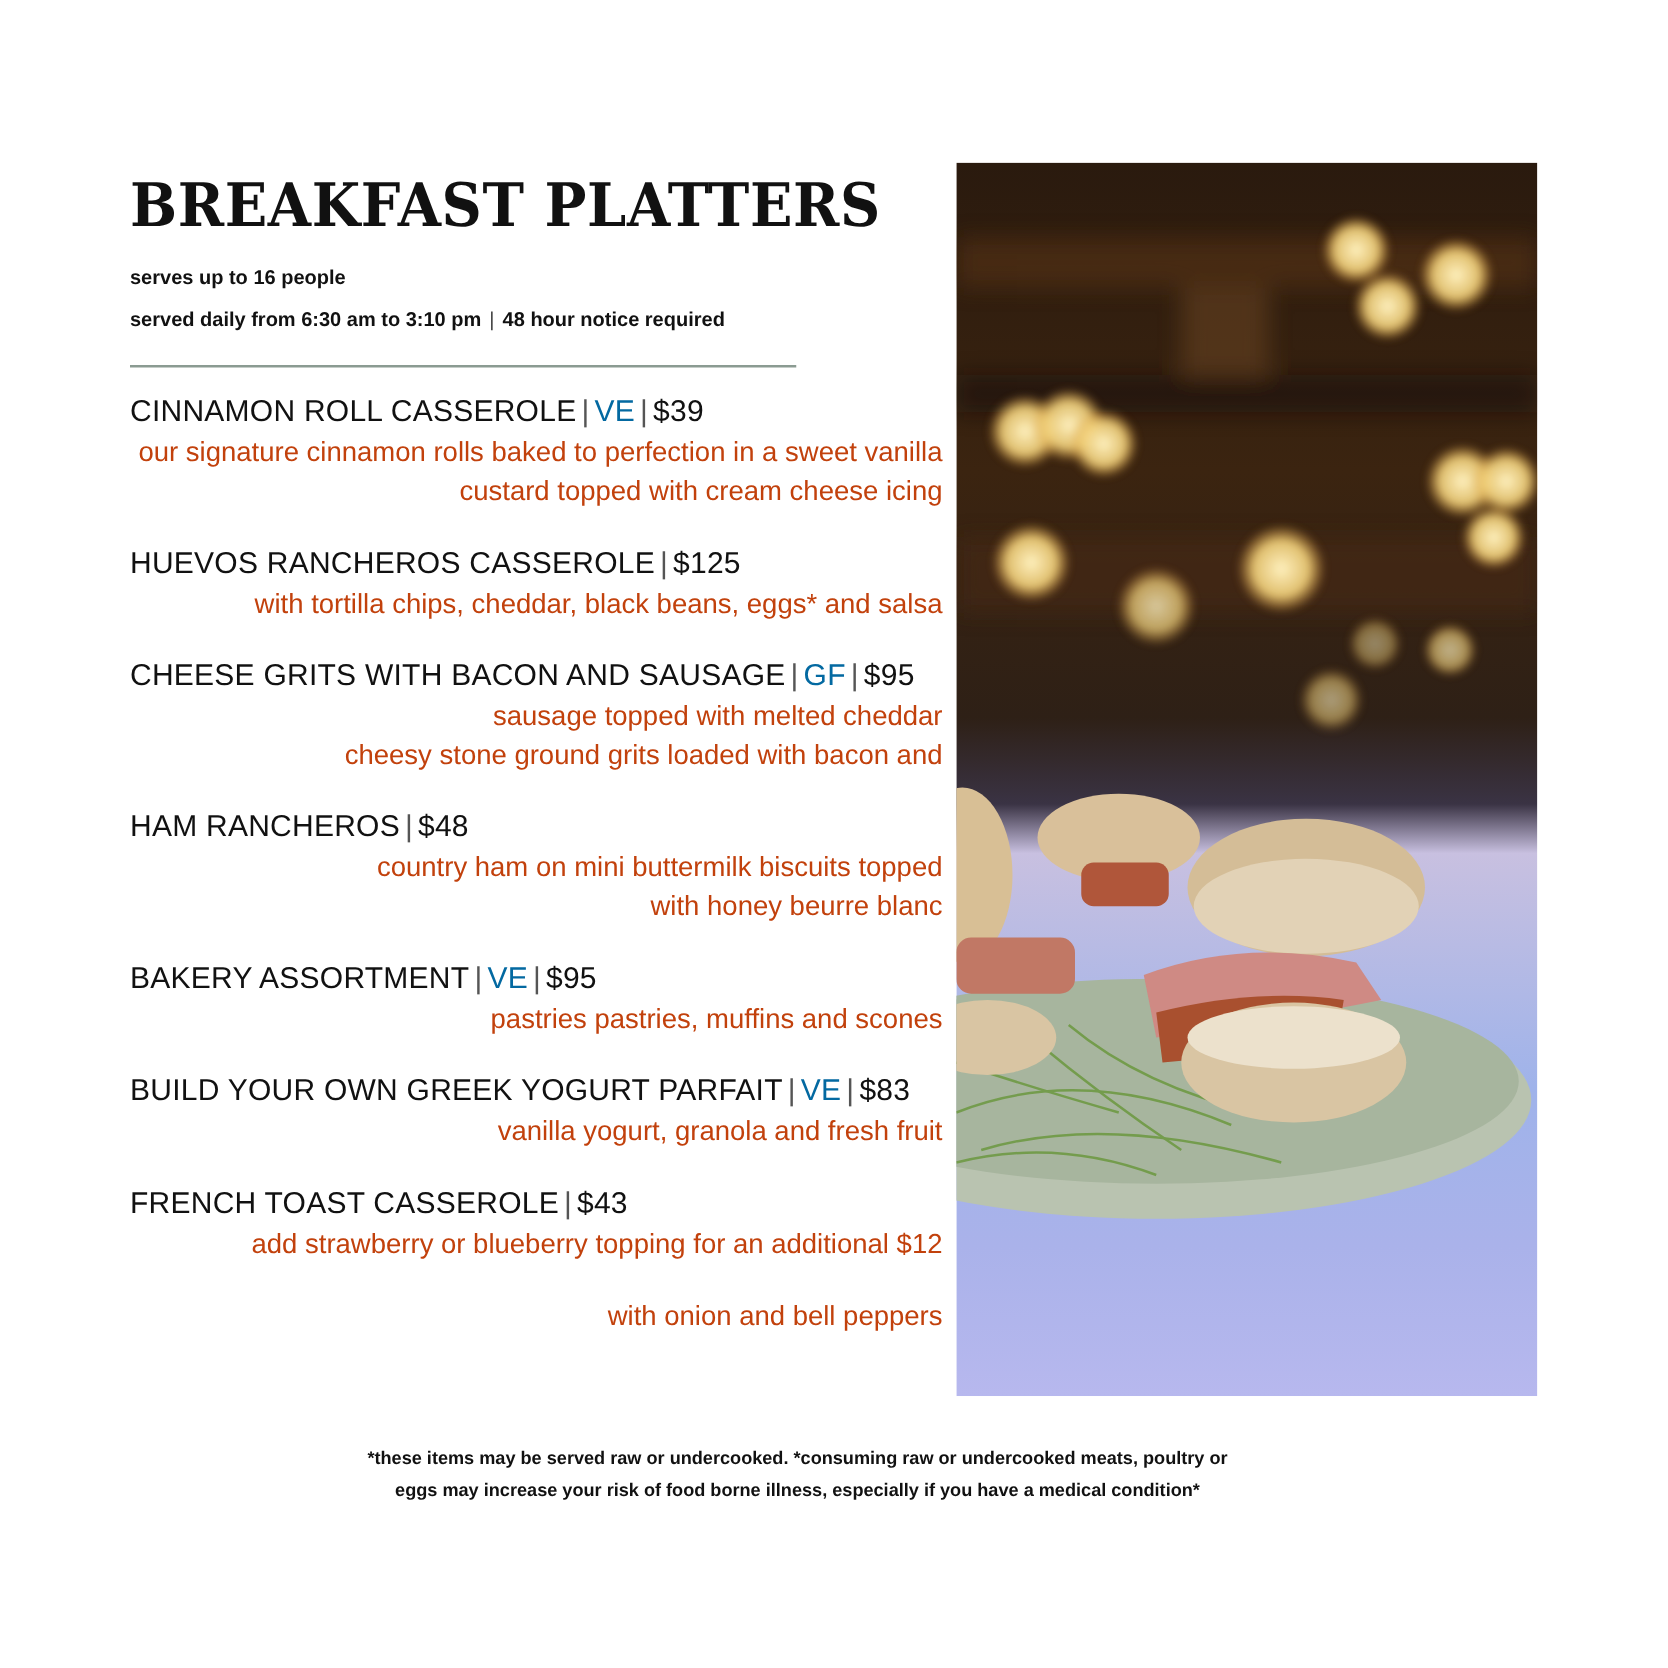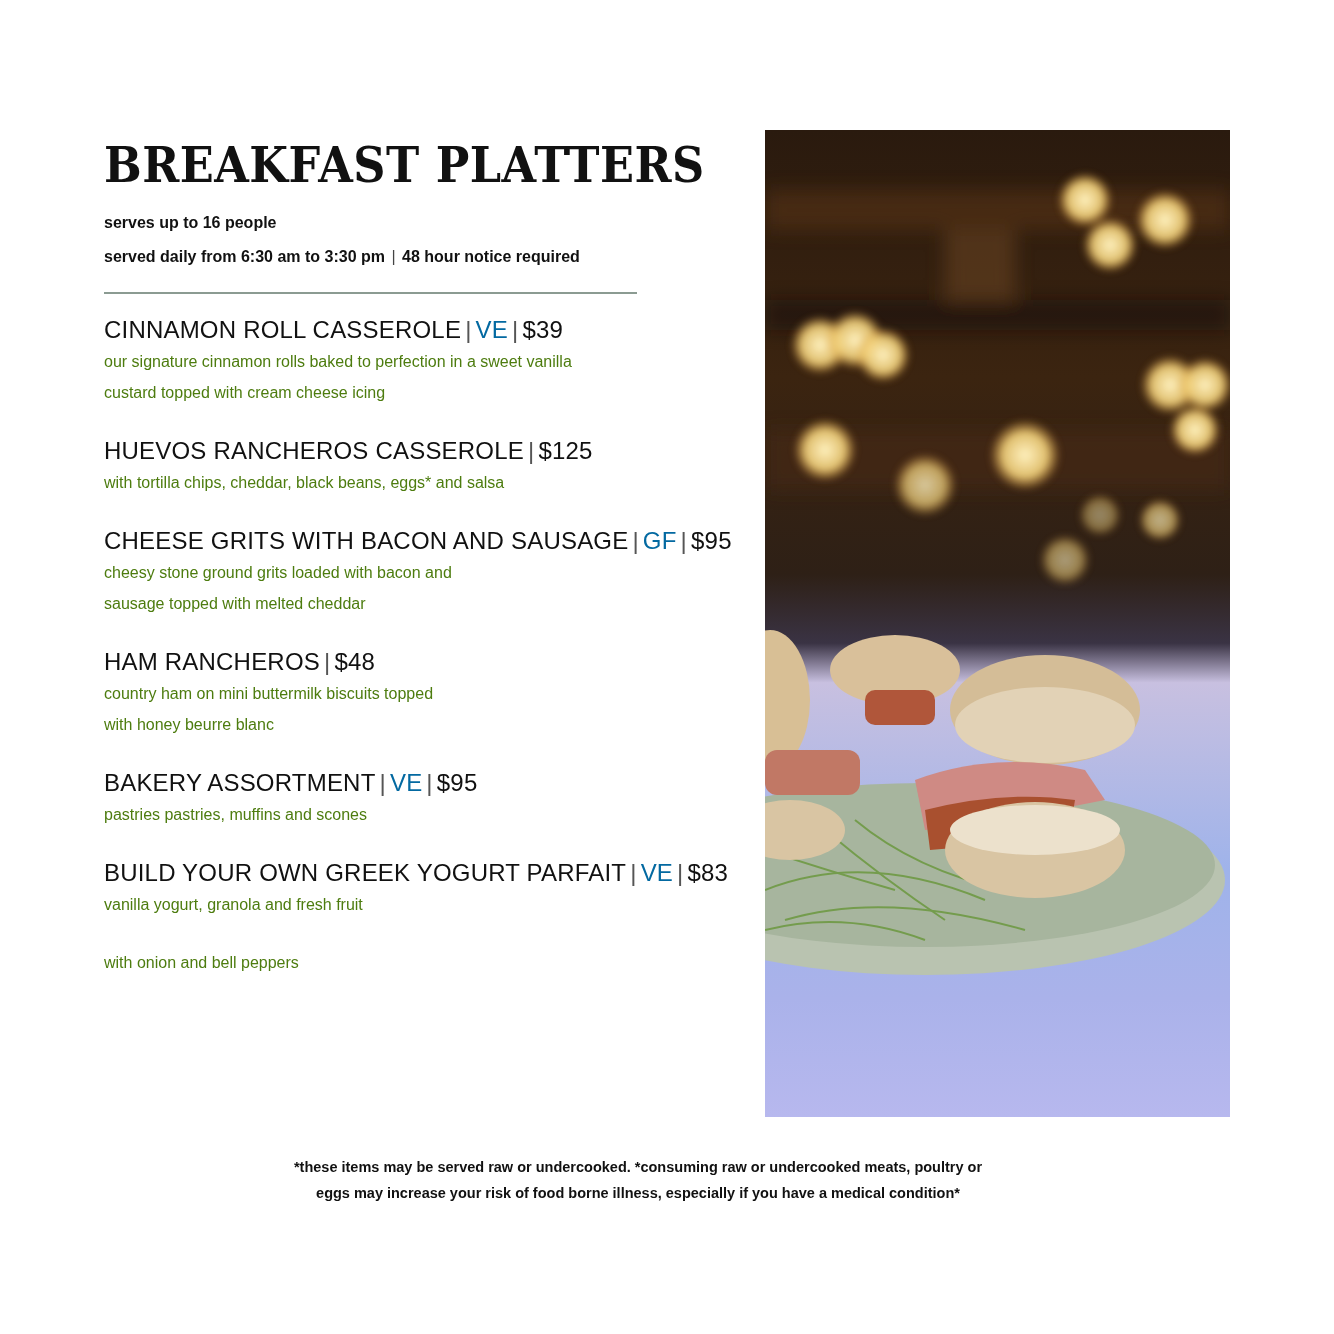--- a/index.html
+++ b/index.html
@@ -46,23 +46,24 @@
   .item-head {
     font-size: 24px;
     line-height: 32px;
     letter-spacing: 0.2px;
     white-space: nowrap;
     color: #111;
   }
   .sep { color: #555; margin: 0 4px; font-weight: 300; }
   .tag { color: #0369a1; }
   .item-desc {
-    font-size: 16px;
+    font-size: 22px;
     line-height: 31px;
-    color: #4d7c0f;
+    color: #c2410c;
+    text-align: right;
   }
   .photo {
     position: absolute;
     left: 765px; top: 130px;
     width: 465px; height: 987px;
     overflow: hidden;
   }
   .photo svg { display: block; }
   .footnote {
     position: absolute;
@@ -75,53 +76,57 @@
     color: #111;
   }
 </style>
 </head>
 <body>
 
 <div class="left">
   <h1 class="title">BREAKFAST PLATTERS</h1>
   <div class="sub" style="margin-top:8px;">serves up to 16 people</div>
   <div class="sub">
-    <span>served daily from 6:30 am to 3:30 pm</span>
+    <span>served daily from 6:30 am to 3:10 pm</span>
     <span class="pipe">|</span>
     <span>48 hour notice required</span>
   </div>
   <div class="divider"></div>
 
   <div id="items">
       <div class="item">
         <div class="item-head"><span>CINNAMON ROLL CASSEROLE</span><span class="sep">|</span><span class="tag">VE</span><span class="sep">|</span><span>$39</span></div>
         <div class="item-desc">our signature cinnamon rolls baked to perfection in a sweet vanilla</div>
         <div class="item-desc">custard topped with cream cheese icing</div>
       </div>
       <div class="item">
         <div class="item-head"><span>HUEVOS RANCHEROS CASSEROLE</span><span class="sep">|</span><span>$125</span></div>
         <div class="item-desc">with tortilla chips, cheddar, black beans, eggs* and salsa</div>
       </div>
       <div class="item">
         <div class="item-head"><span>CHEESE GRITS WITH BACON AND SAUSAGE</span><span class="sep">|</span><span class="tag">GF</span><span class="sep">|</span><span>$95</span></div>
+        <div class="item-desc">sausage topped with melted cheddar</div>
         <div class="item-desc">cheesy stone ground grits loaded with bacon and</div>
-        <div class="item-desc">sausage topped with melted cheddar</div>
       </div>
       <div class="item">
         <div class="item-head"><span>HAM RANCHEROS</span><span class="sep">|</span><span>$48</span></div>
         <div class="item-desc">country ham on mini buttermilk biscuits topped</div>
         <div class="item-desc">with honey beurre blanc</div>
       </div>
       <div class="item">
         <div class="item-head"><span>BAKERY ASSORTMENT</span><span class="sep">|</span><span class="tag">VE</span><span class="sep">|</span><span>$95</span></div>
         <div class="item-desc">pastries pastries, muffins and scones</div>
       </div>
       <div class="item">
         <div class="item-head"><span>BUILD YOUR OWN GREEK YOGURT PARFAIT</span><span class="sep">|</span><span class="tag">VE</span><span class="sep">|</span><span>$83</span></div>
         <div class="item-desc">vanilla yogurt, granola and fresh fruit</div>
+      </div>
+      <div class="item">
+        <div class="item-head"><span>FRENCH TOAST CASSEROLE</span><span class="sep">|</span><span>$43</span></div>
+        <div class="item-desc">add strawberry or blueberry topping for an additional $12</div>
       </div>
       <div class="item">
         <div class="item-desc">with onion and bell peppers</div>
       </div>
     </div>
 </div>
 
 <div class="photo">
   <svg width="465" height="987" viewBox="0 0 465 987" xmlns="http://www.w3.org/2000/svg">
     <defs>

